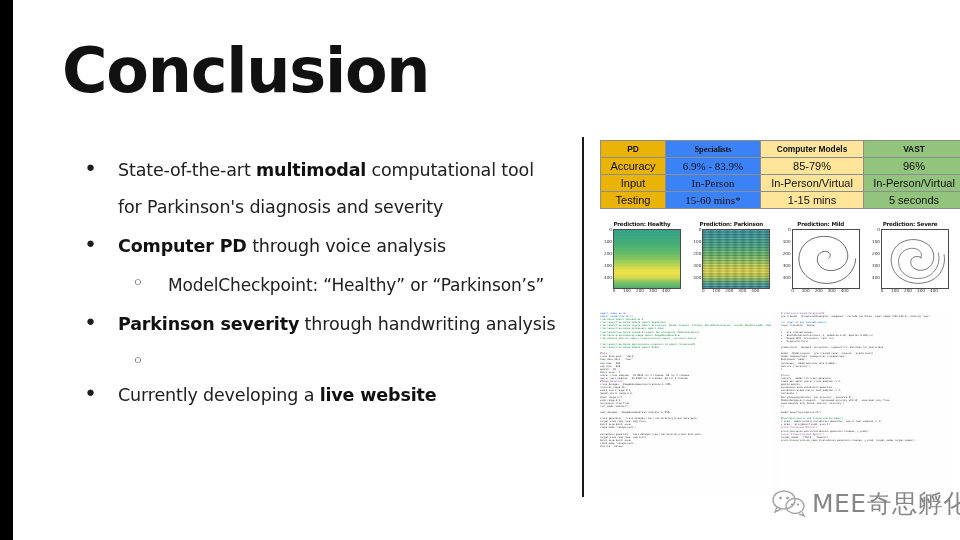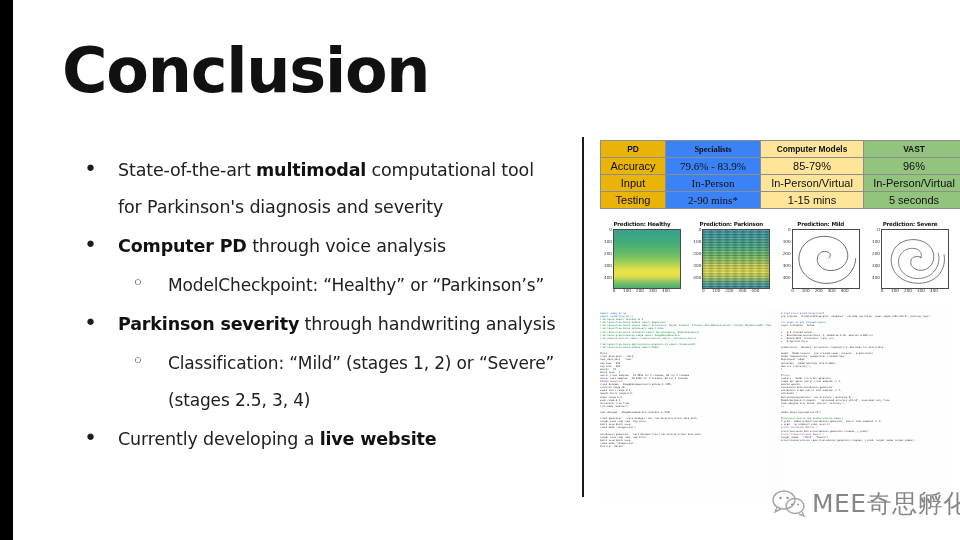--- a/index.html
+++ b/index.html
@@ -252,21 +252,20 @@
       <div class="bullet-row l2">
         <span class="marker">○</span>
         <span class="btext">ModelCheckpoint: “Healthy” or “Parkinson’s”</span>
       </div>
       <div class="bullet-row l1">
         <span class="marker">●</span>
         <span class="btext"><b>Parkinson severity</b> through handwriting analysis</span>
       </div>
       <div class="bullet-row l2">
         <span class="marker">○</span>
-        <span class="btext">Classification: “Mild” (stages 1, 2) or “Severe” (stages 2.5, 3, 4)</span>
       </div>
       <div class="bullet-row l1">
         <span class="marker">●</span>
         <span class="btext">Currently developing a <b>live website</b></span>
       </div>
     </div>
 
   <div class="divider"></div>
 
   <div class="media">
@@ -274,33 +273,33 @@
     <table class="cmp">
       <tbody id="cmp-body">
           <tr class="hdr">
             <td class="c0">PD</td>
             <td class="c1">Specialists</td>
             <td class="c2">Computer Models</td>
             <td class="c3">VAST</td>
           </tr>
           <tr>
             <td class="c0">Accuracy</td>
-            <td class="c1">79.6% - 83.9%</td>
+            <td class="c1">6.9% - 83.9%</td>
             <td class="c2">85-79%</td>
             <td class="c3">96%</td>
           </tr>
           <tr>
             <td class="c0">Input</td>
             <td class="c1">In-Person</td>
             <td class="c2">In-Person/Virtual</td>
             <td class="c3">In-Person/Virtual</td>
           </tr>
           <tr>
             <td class="c0">Testing</td>
-            <td class="c1">2-90 mins*</td>
+            <td class="c1">15-60 mins*</td>
             <td class="c2">1-15 mins</td>
             <td class="c3">5 seconds</td>
           </tr>
         </tbody>
     </table>
 
     <div class="plots">
 
       <div class="plot">
         <div class="ptitle">Prediction: Healthy</div>

